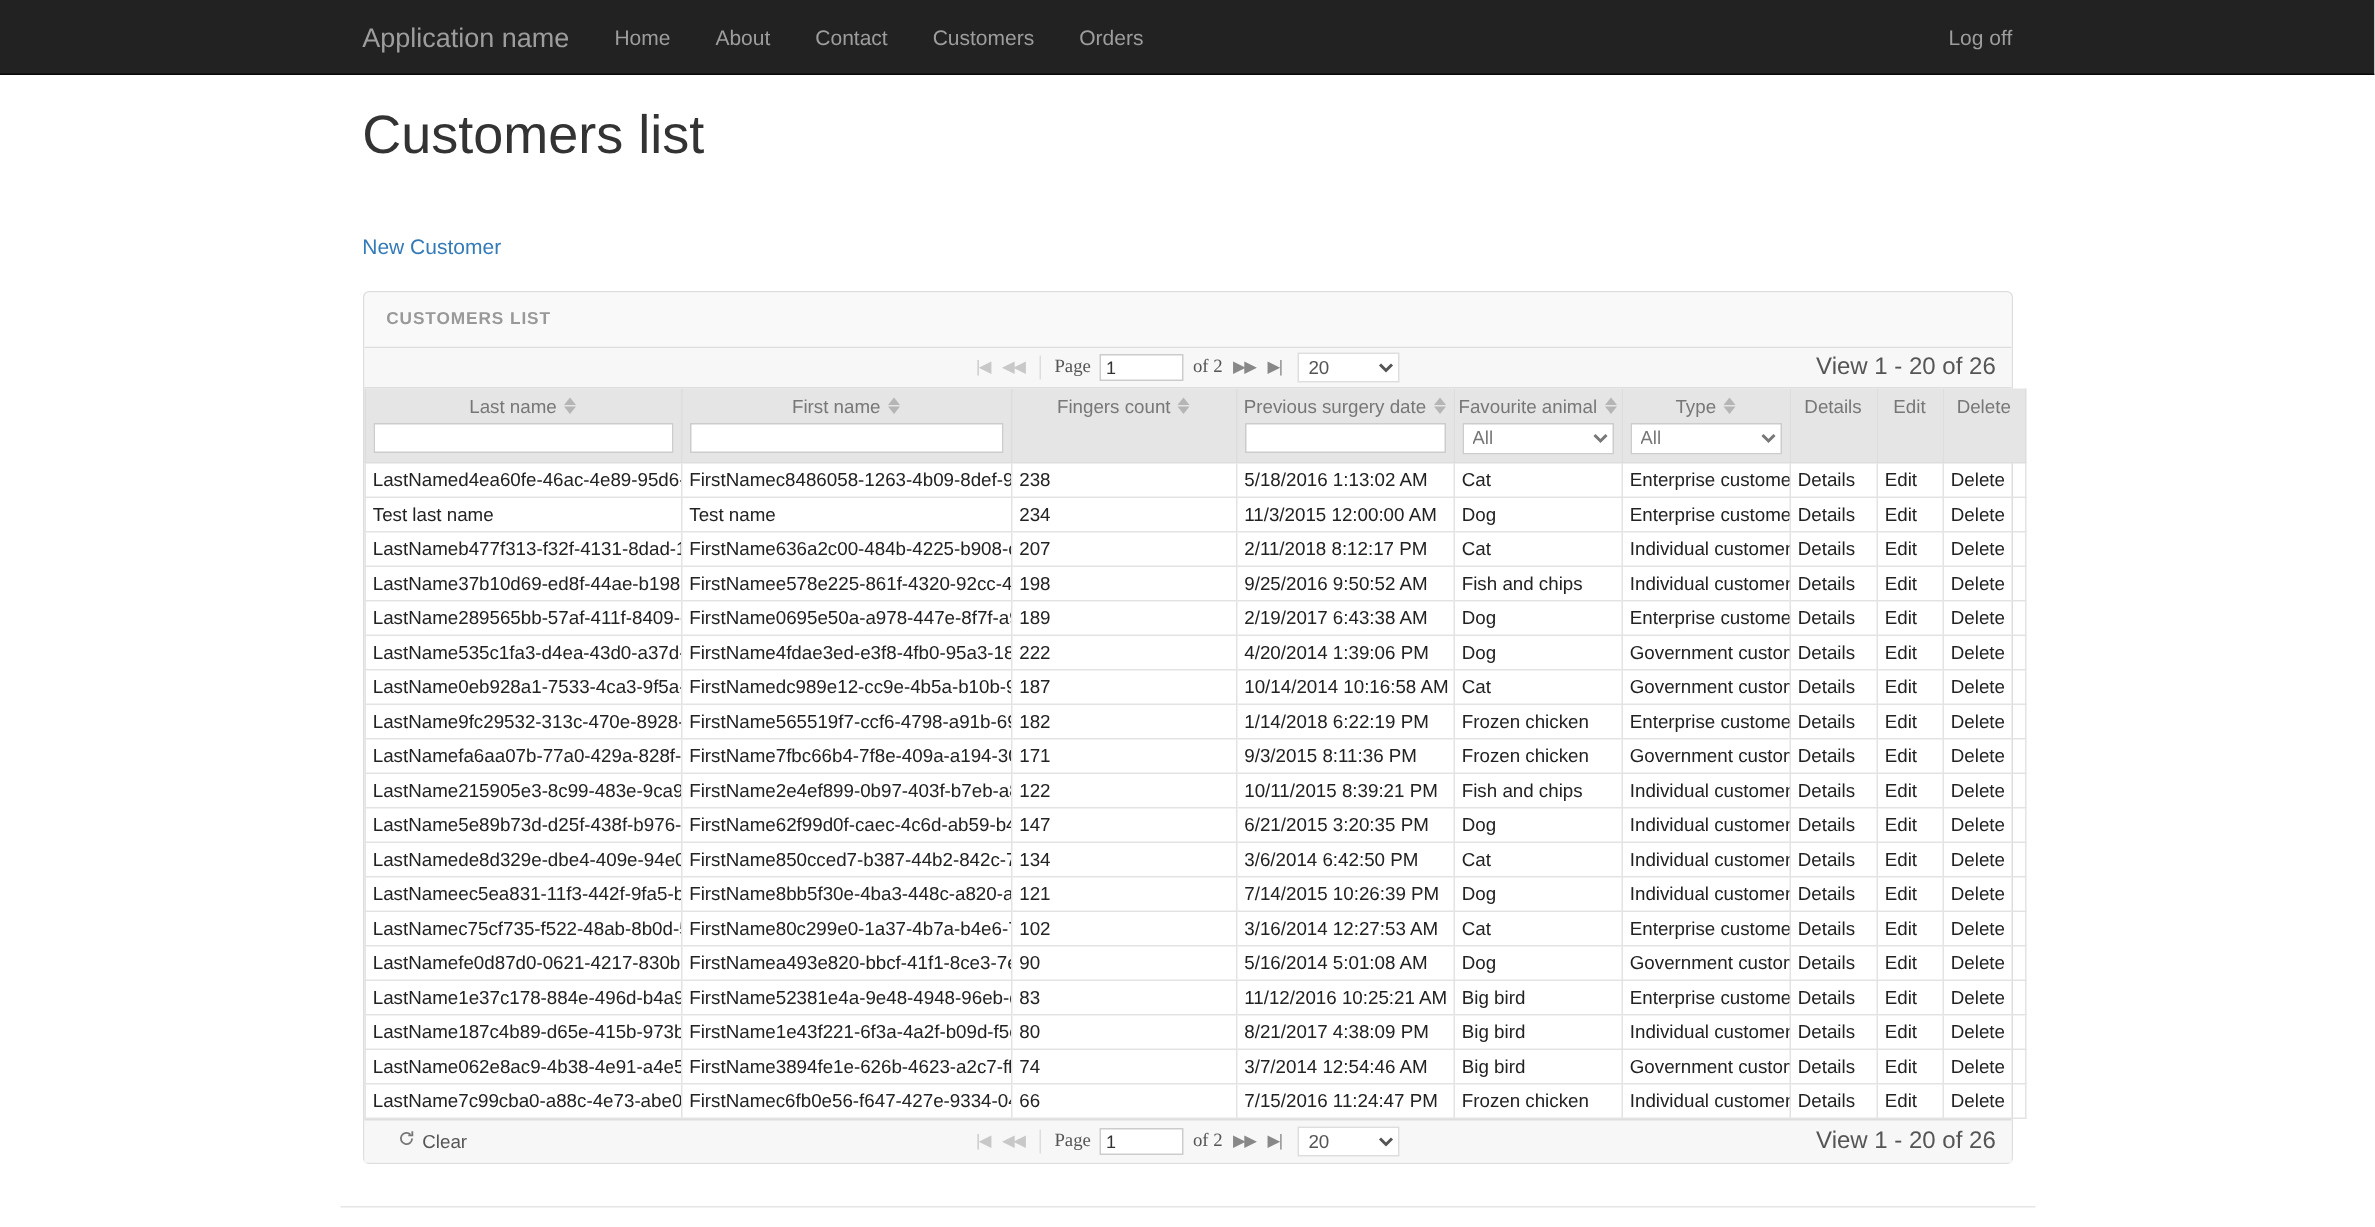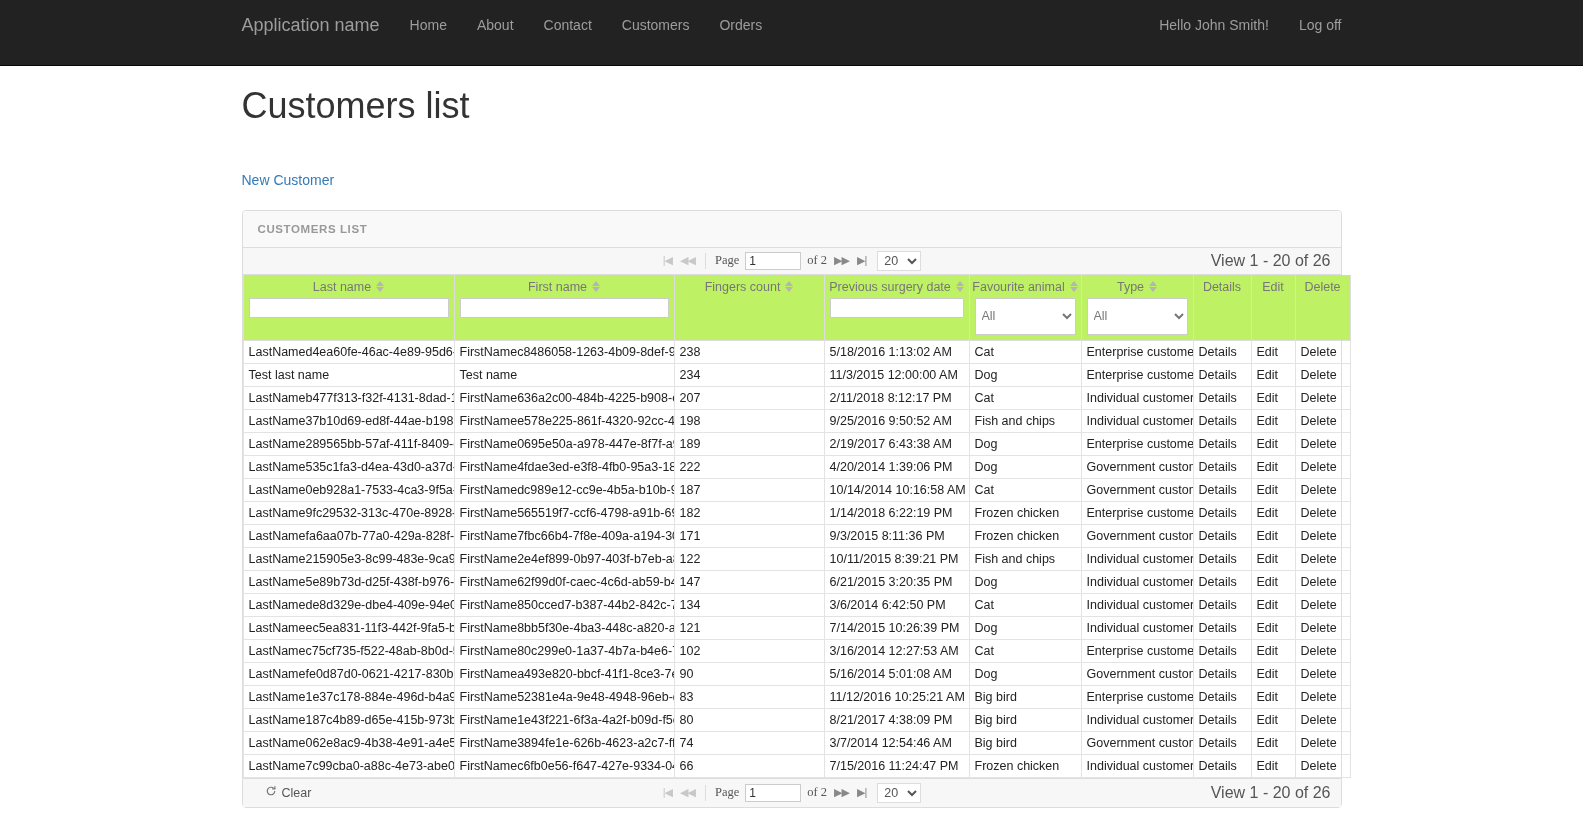--- a/index.html
+++ b/index.html
@@ -8,25 +8,25 @@
     margin: 0; padding: 0;
     background: #ffffff;
     font-family: "Liberation Sans", sans-serif;
     font-size: 14px;
     color: #333;
   }
   .page { width: 1583px; height: 818px; position: relative; overflow: hidden; }
 
   
   .navbar {
-    height: 66px;
+    height: 50px;
     background: #222222;
     border-bottom: 1px solid #080808;
     display: flex;
-    align-items: flex-start;
+    align-items: center;
     position: relative;
   }
   .nav-inner {
     width: 1130px;
     margin: 0 auto;
     display: flex;
     align-items: stretch;
     justify-content: space-between;
   }
   .nav-left { display: flex; align-items: stretch; }
@@ -154,21 +154,21 @@
     height: 18px;
     border: 1px solid #ccc;
     background: #fff;
     font-size: 12px;
     padding: 0 3px;
     font-family: "Liberation Sans", sans-serif;
     color: #333;
     vertical-align: middle;
   }
   .pg-size {
-    width: 44px;
+    width: 68px;
     height: 20px;
     border: 1px solid #ddd;
     background: #fff;
     font-size: 12.5px;
     color: #555;
     font-family: "Liberation Sans", sans-serif;
     padding: 0 2px;
     margin-left: 4px;
   }
   .toolbar-right {
@@ -179,21 +179,21 @@
   }
 
   
   table.grid {
     width: 100%;
     border-collapse: collapse;
     table-layout: fixed;
     font-size: 12.5px;
   }
   table.grid th {
-    background: #bef264;
+    background: #e5e5e5;
     border: 1px solid #ddd;
     border-top: none;
     padding: 0;
     vertical-align: top;
     font-weight: normal;
   }
   .th-title {
     display: flex;
     align-items: center;
     justify-content: center;
@@ -225,21 +225,21 @@
     width: 100%;
     height: 20px;
     border: 1px solid #ccc;
     background: #fff;
     font-size: 12px;
     padding: 0 4px;
     font-family: "Liberation Sans", sans-serif;
   }
   .filter-select {
     width: 100%;
-    height: 37px;
+    height: 21px;
     border: 1px solid #ccc;
     background: #fff;
     font-size: 12.5px;
     color: #777;
     font-family: "Liberation Sans", sans-serif;
     padding: 0 2px;
   }
   table.grid td {
     border: 1px solid #e3e3e3;
     padding: 4px 5px;
@@ -286,21 +286,20 @@
     <div class="nav-inner">
       <div class="nav-left">
         <a class="brand" href="#">Application name</a>
         <a class="nav-link" href="#">Home</a>
         <a class="nav-link" href="#">About</a>
         <a class="nav-link" href="#">Contact</a>
         <a class="nav-link" href="#">Customers</a>
         <a class="nav-link" href="#">Orders</a>
       </div>
       <div class="nav-right">
-        <a class="nav-link" href="#">Hello John Smith!</a>
         <a class="nav-link" href="#">Log off</a>
       </div>
     </div>
   </div>
 
   <div class="container">
     <h1 class="page-title">Customers list</h1>
     <a class="new-link" href="#">New Customer</a>
 
     <div class="panel">

